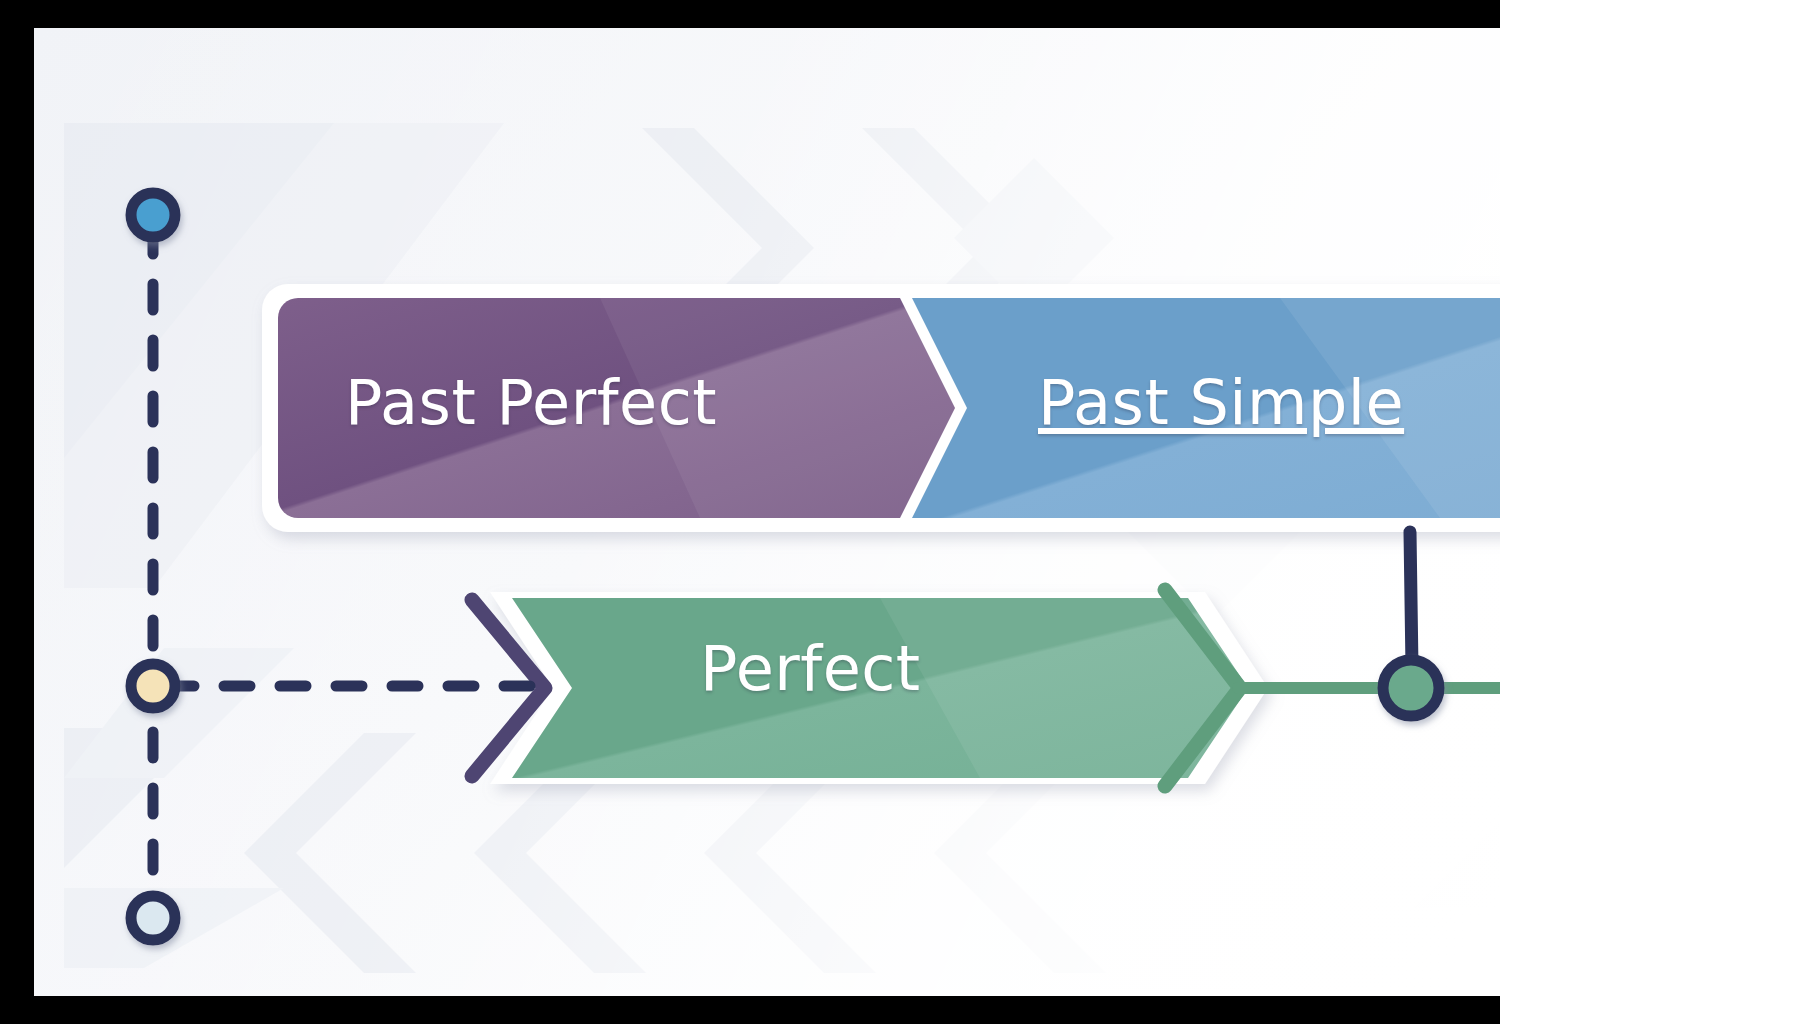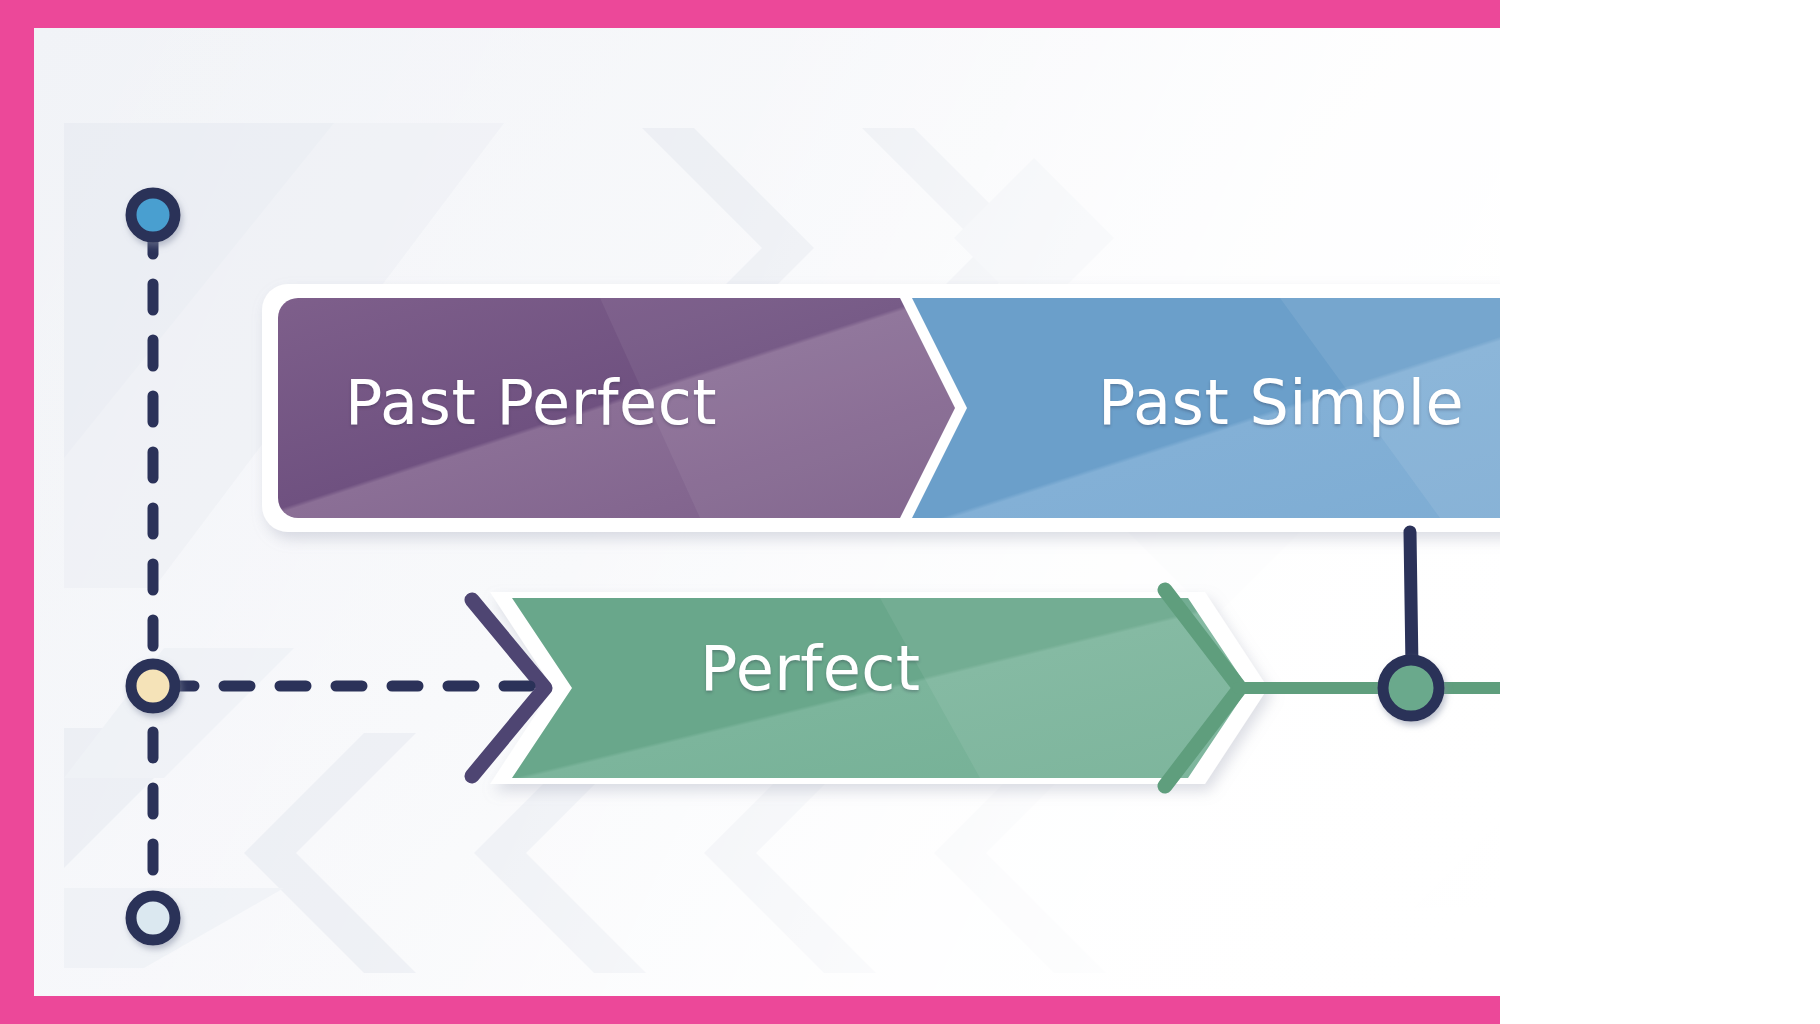--- a/index.html
+++ b/index.html
@@ -4,21 +4,21 @@
 <style>
   html, body {
     margin: 0;
     padding: 0;
     background: #ffffff;
   }
   #stage {
     position: relative;
     width: 1500px;
     height: 1024px;
-    background: #ec4899;
+    background: #000000;
     overflow: hidden;
     font-family: "DejaVu Sans", sans-serif;
   }
   
   #bg-panel {
     position: absolute;
     left: 34px; top: 28px;
     width: 1752px; height: 968px;
     background: linear-gradient(135deg,#f1f3f7 0%, #f6f7fa 40%, #fbfcfd 70%, #ffffff 100%);
   }
@@ -50,22 +50,23 @@
     letter-spacing: 0.5px;
     white-space: nowrap;
     text-shadow: 0 2px 3px rgba(40,40,60,0.28);
     pointer-events: none;
   }
   #label-past-perfect {
     left: 345px; top: 366px;
     font-size: 62px;
   }
   #label-past-simple {
-    left: 1098px; top: 366px;
+    left: 1038px; top: 366px;
     font-size: 62px;
+    text-decoration: underline;
   }
   #label-present {
     left: 700px; top: 632px;
     font-size: 62px;
   }
 </style>
 </head>
 <body>
 
 <div id="stage">

